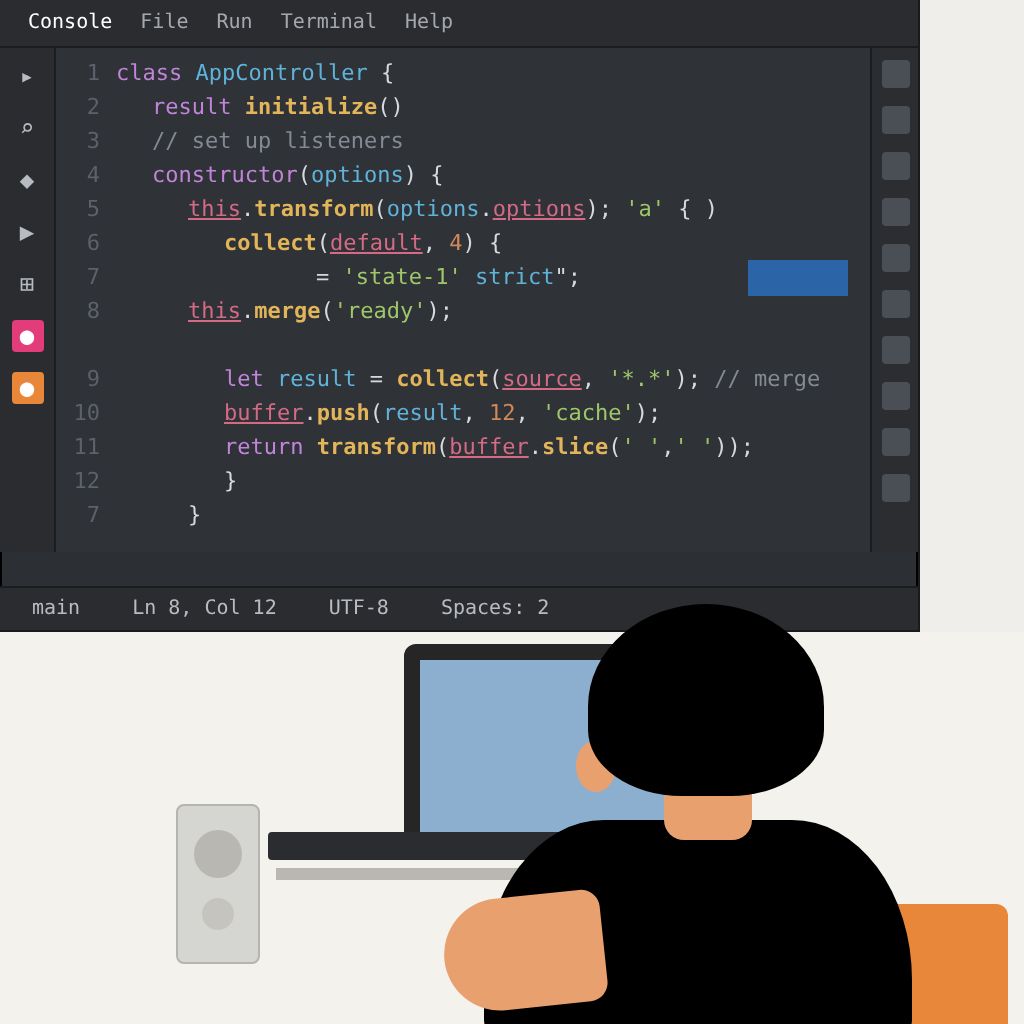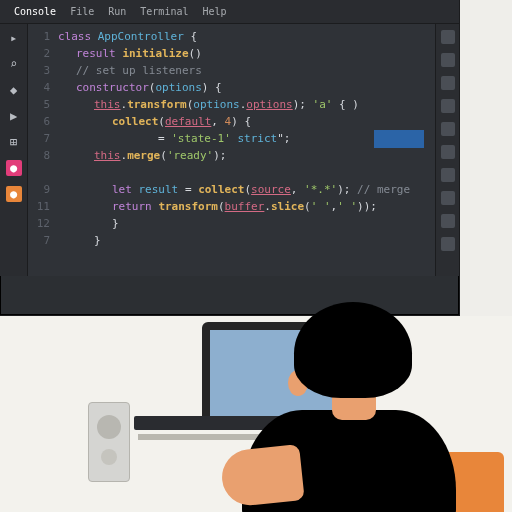--- a/index.html
+++ b/index.html
@@ -168,39 +168,46 @@
           <div class="line"><div class="gutter">1</div><div class="code "><span class="tok-kw">class</span> <span class="tok-type">AppController</span><span class="tok-op"> {</span></div></div>
           <div class="line"><div class="gutter">2</div><div class="code indent1"><span class="tok-kw">result</span> <span class="tok-fn">initialize</span><span class="tok-op">()</span></div></div>
           <div class="line"><div class="gutter">3</div><div class="code indent1"><span class="tok-dim">// set up listeners</span></div></div>
           <div class="line"><div class="gutter">4</div><div class="code indent1"><span class="tok-kw">constructor</span><span class="tok-op">(</span><span class="tok-type">options</span><span class="tok-op">) {</span></div></div>
           <div class="line"><div class="gutter">5</div><div class="code indent2"><span class="tok-prop">this</span>.<span class="tok-fn">transform</span><span class="tok-op">(</span><span class="tok-type">options</span>.<span class="tok-prop">options</span><span class="tok-op">); </span><span class="tok-str">'a'</span><span class="tok-op"> { )</span></div></div>
           <div class="line"><div class="gutter">6</div><div class="code indent3"><span class="tok-fn">collect</span><span class="tok-op">(</span><span class="tok-prop">default</span><span class="tok-op">,</span> <span class="tok-num">4</span><span class="tok-op">) {</span></div></div>
           <div class="line"><div class="gutter">7</div><div class="code indent5"><span class="tok-op">= </span><span class="tok-str">'state-1'</span> <span class="tok-type">strict</span><span class="tok-op">";</span></div></div>
           <div class="line"><div class="gutter">8</div><div class="code indent2"><span class="tok-prop">this</span>.<span class="tok-fn">merge</span><span class="tok-op">(</span><span class="tok-str">'ready'</span><span class="tok-op">);</span></div></div>
           <div class="line"><div class="gutter"></div><div class="code indent2"> </div></div>
           <div class="line"><div class="gutter">9</div><div class="code indent3"><span class="tok-kw">let</span> <span class="tok-type">result</span> <span class="tok-op">=</span> <span class="tok-fn">collect</span><span class="tok-op">(</span><span class="tok-prop">source</span><span class="tok-op">,</span> <span class="tok-str">'*.*'</span><span class="tok-op">);</span><span class="tok-dim"> // merge</span></div></div>
+          <div class="line"><div class="gutter">10</div><div class="code indent3"><span class="tok-prop">buffer</span>.<span class="tok-fn">push</span><span class="tok-op">(</span><span class="tok-type">result</span><span class="tok-op">,</span> <span class="tok-num">12</span><span class="tok-op">,</span> <span class="tok-str">'cache'</span><span class="tok-op">);</span></div></div>
           <div class="line"><div class="gutter">11</div><div class="code indent3"><span class="tok-kw">return</span> <span class="tok-fn">transform</span><span class="tok-op">(</span><span class="tok-prop">buffer</span>.<span class="tok-fn">slice</span><span class="tok-op">(</span><span class="tok-str">' '</span><span class="tok-op">,</span><span class="tok-str">' '</span><span class="tok-op">));</span></div></div>
           <div class="line"><div class="gutter">12</div><div class="code indent3"><span class="tok-op">}</span></div></div>
           <div class="line"><div class="gutter">7</div><div class="code indent2"><span class="tok-op">}</span></div></div>
         </div>
 
       <div class="rightbar">
         <div class="rb-icon"></div>
         <div class="rb-icon"></div>
         <div class="rb-icon"></div>
         <div class="rb-icon"></div>
         <div class="rb-icon"></div>
         <div class="rb-icon"></div>
         <div class="rb-icon"></div>
         <div class="rb-icon"></div>
         <div class="rb-icon"></div>
         <div class="rb-icon"></div>
       </div>
     </div>
 
+    <div class="statusbar">
+      <span>main</span>
+      <span>Ln 8, Col 12</span>
+      <span>UTF-8</span>
+      <span>Spaces: 2</span>
+    </div>
   </div>
 
   <div class="wall-stripe"></div>
 
   <div class="desk-area">
     <div class="tower"></div>
     <div class="laptop-screen"></div>
     <div class="laptop-base"></div>
     <div class="desk"></div>
 

